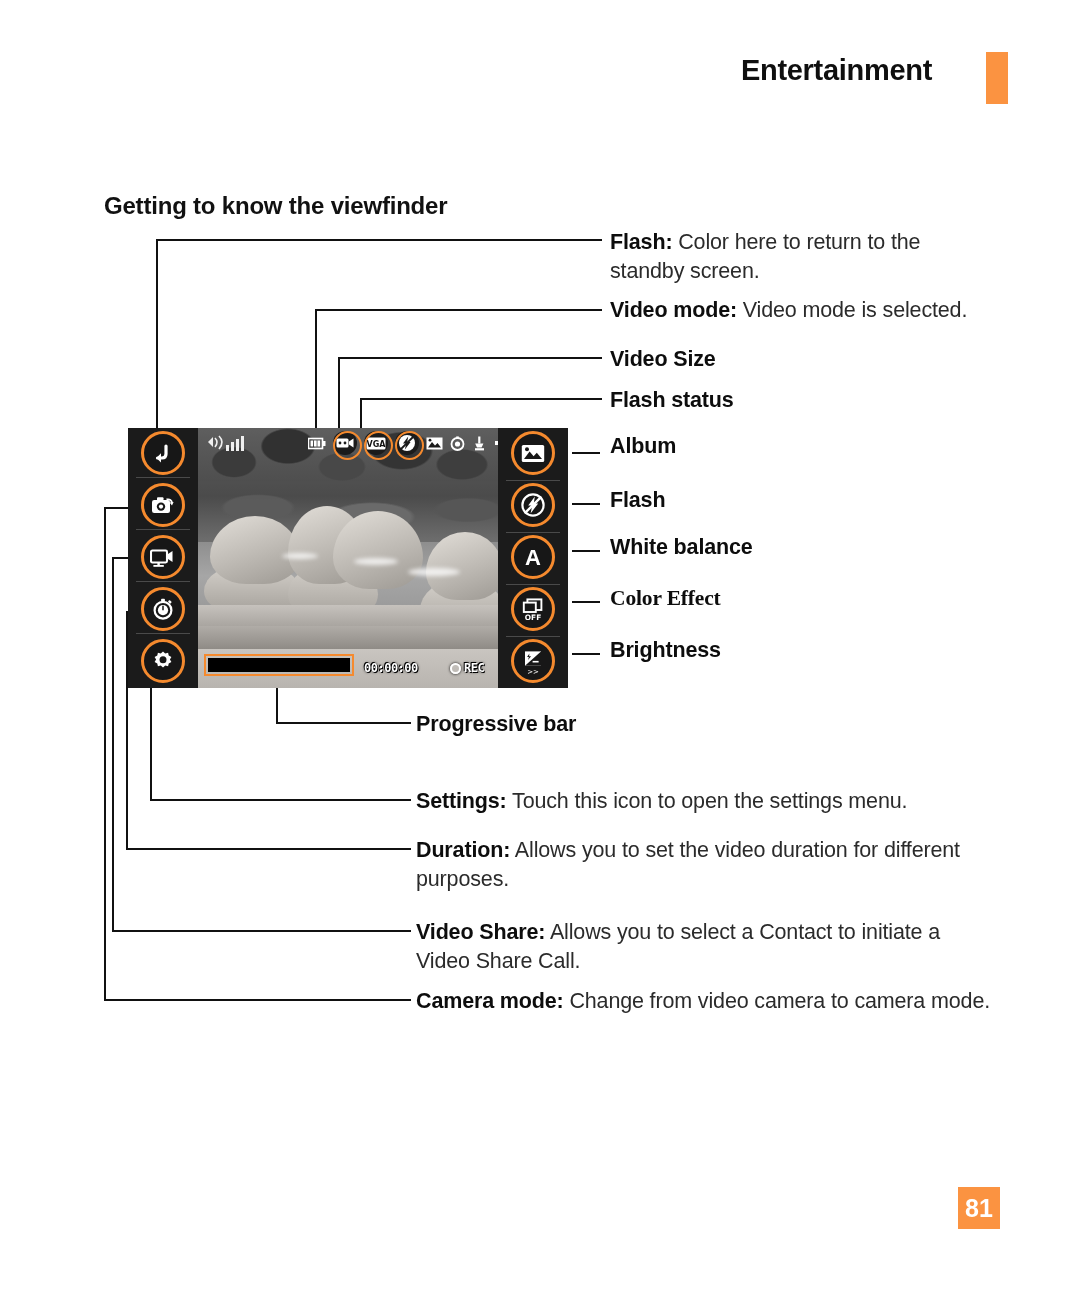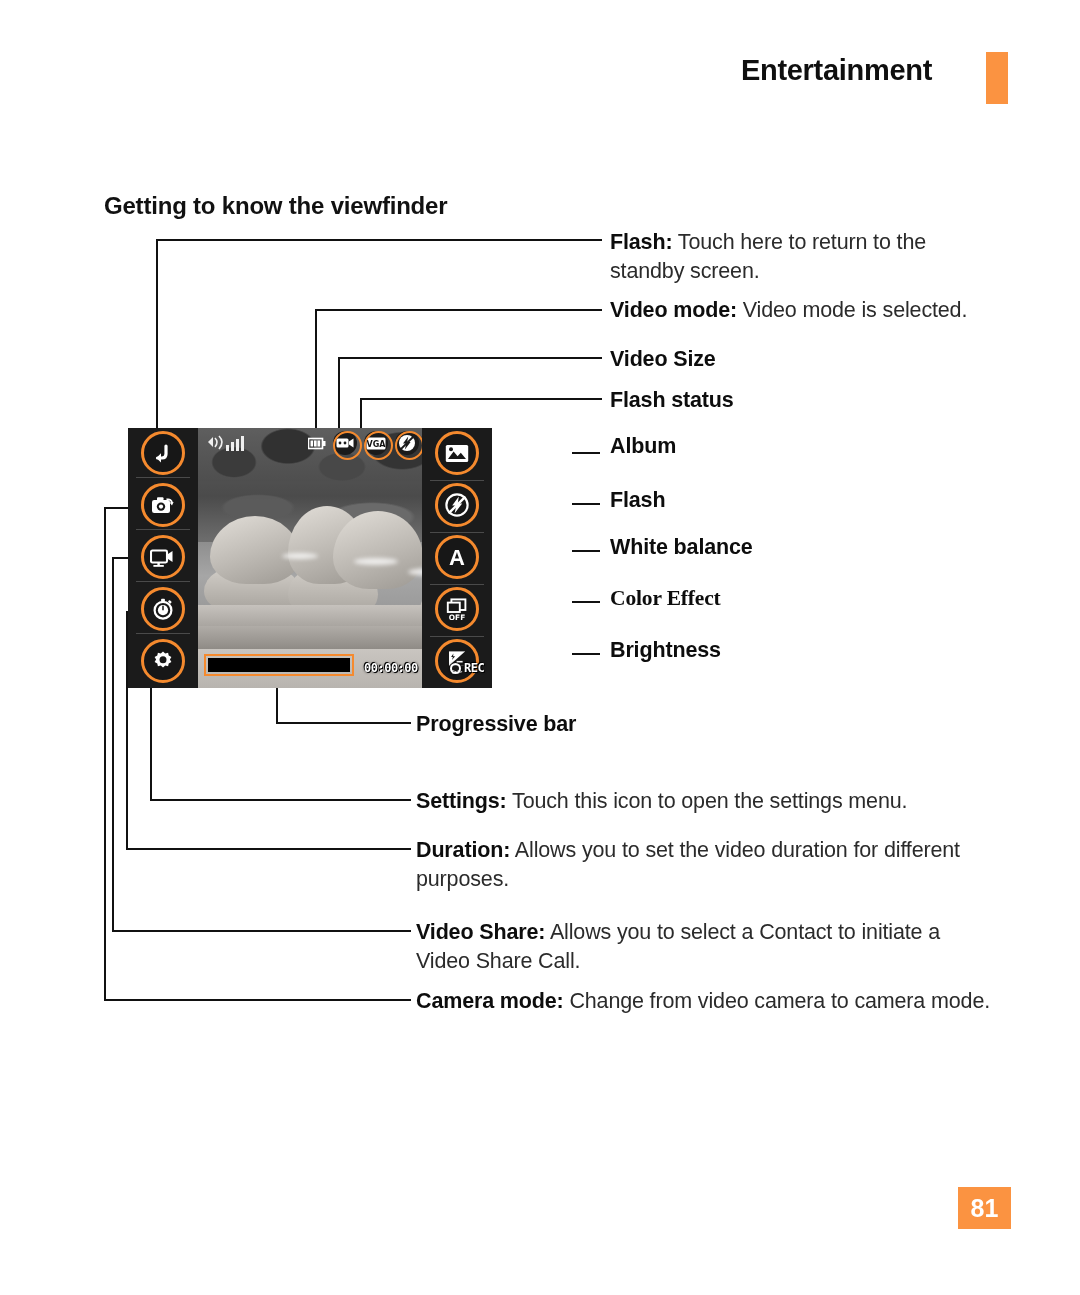--- a/index.html
+++ b/index.html
@@ -43,21 +43,21 @@
   .callout b{color:#0d0d0d;font-weight:bold;}
   .callout.bold-only{font-weight:bold;color:#0d0d0d;}
 
   
   .ln{position:absolute;background:#111;}
   .lnh{height:2px;}
   .lnv{width:2px;}
 
   
   .vf{
-    position:absolute;left:128px;top:428px;width:364px;height:260px;
+    position:absolute;left:128px;top:428px;width:440px;height:260px;
     background:#d946ef;
     overflow:hidden;
   }
   .vf-scene{
     position:absolute;left:70px;top:0;width:300px;height:260px;
     overflow:hidden;
     background:linear-gradient(180deg,#7e7e7e 0%,#6a6a6a 18%,#8e8e8e 40%,#a5a5a5 62%,#c9c9c9 84%,#b4b4b4 100%);
   }
   
   .sc-foliage{
@@ -159,21 +159,21 @@
   .recwrap{
     position:absolute;left:322px;bottom:13px;display:flex;align-items:center;gap:3px;
   }
   .recdot{width:11px;height:11px;border-radius:50%;border:2px solid #fff;box-sizing:border-box;
     box-shadow:0 0 3px #000;}
   .rectxt{font-family:"DejaVu Sans Mono", monospace;font-size:12px;font-weight:bold;color:#fff;
     text-shadow:0 0 3px #000,1px 1px 0 #000,-1px -1px 0 #000;letter-spacing:-0.5px;}
 
   
   .pagenum{
-    position:absolute;left:958px;top:1187px;width:53px;height:42px;
+    position:absolute;left:958px;top:1187px;width:42px;height:42px;
     background:#fb9341;color:#fff;font-size:25px;font-weight:bold;
     display:flex;align-items:center;justify-content:center;
   }
 </style>
 </head>
 <body>
 
 <div class="page">
 
   <div class="hdr">
@@ -213,21 +213,21 @@
 
   <div class="ln lnv" style="left:112px;top:557px;height:375px;"></div>
   <div class="ln lnh" style="left:112px;top:557px;width:38px;"></div>
   <div class="ln lnh" style="left:112px;top:930px;width:299px;"></div>
 
   <div class="ln lnv" style="left:104px;top:507px;height:494px;"></div>
   <div class="ln lnh" style="left:104px;top:507px;width:46px;"></div>
   <div class="ln lnh" style="left:104px;top:999px;width:307px;"></div>
 
   <div class="callout" style="left:610px;top:228px;width:390px;">
-    <b>Flash:</b><span> Touch here to return to the standby screen.</span>
+    <b>Flash:</b><span> Color here to return to the standby screen.</span>
   </div>
 
   <div class="callout" style="left:610px;top:296px;width:400px;">
     <b>Video mode:</b><span> Video mode is selected.</span>
   </div>
 
   <div class="callout bold-only" style="left:610px;top:345px;">Video Size</div>
   <div class="callout bold-only" style="left:610px;top:386px;">Flash status</div>
   <div class="callout bold-only" style="left:610px;top:432px;">Album</div>
   <div class="callout bold-only" style="left:610px;top:486px;">Flash</div>

